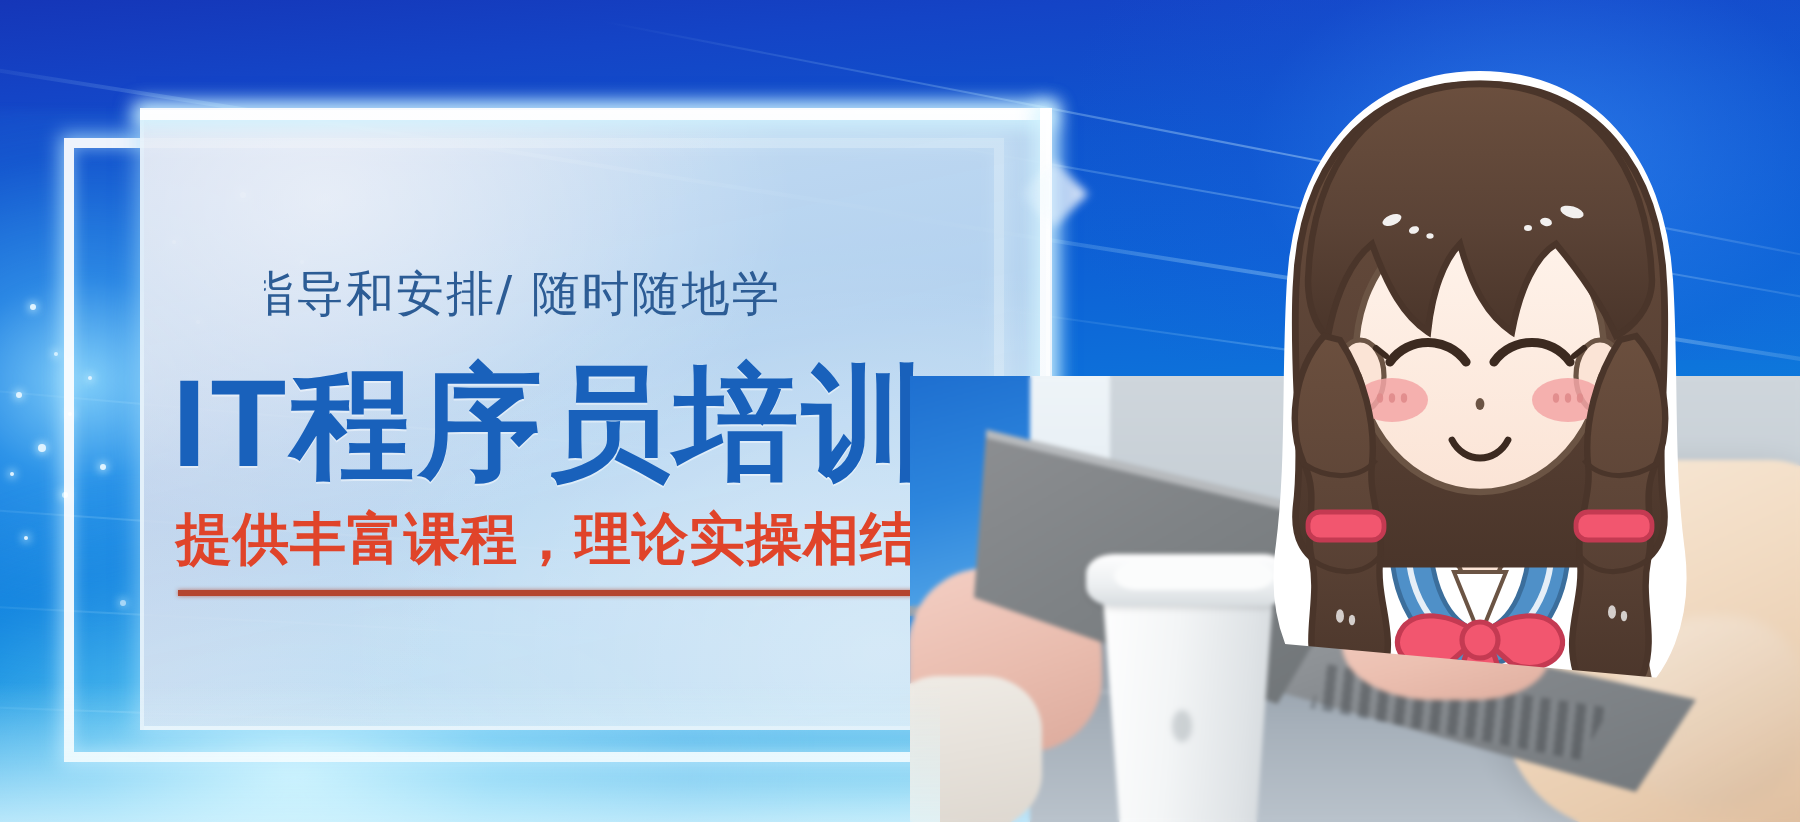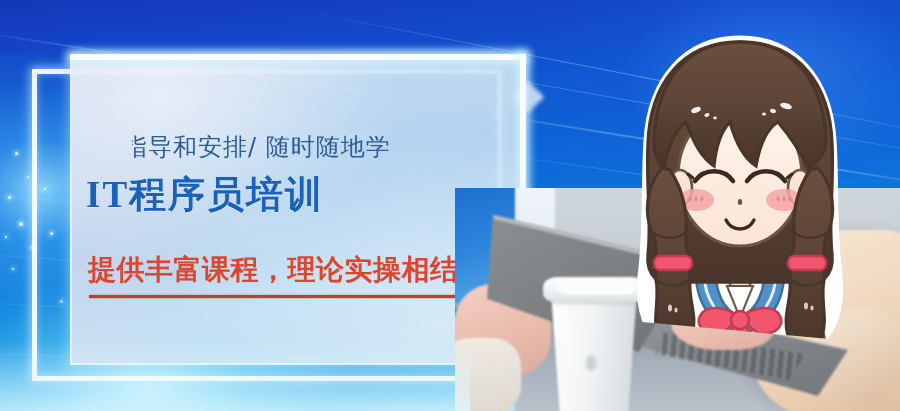--- a/index.html
+++ b/index.html
@@ -125,25 +125,25 @@
     position:absolute; left:132px; top:131px;
     font-size:24px; letter-spacing:1px;
     color:#2c5c95;
     white-space:nowrap;
     font-family:"DejaVu Sans", sans-serif;
     overflow:hidden;
   }
   .tagline .clip{ display:inline-block; margin-left:-9px; }
   .headline{
     position:absolute; left:86px; top:170px;
-    font-size:37px; font-weight:bold;
+    font-size:62px; font-weight:bold;
     color:#1961bb;
     letter-spacing:2px;
     white-space:nowrap;
-    font-family:Liberation Serif, serif;
+    font-family:Liberation Sans, sans-serif;
     text-shadow:0 1px 0 rgba(255,255,255,.45);
   }
   .subline{
     position:absolute; left:88px; top:251px;
     font-size:28px; font-weight:bold;
     color:#e0442a;
     letter-spacing:.5px;
     white-space:nowrap;
     font-family:"DejaVu Sans", sans-serif;
   }

